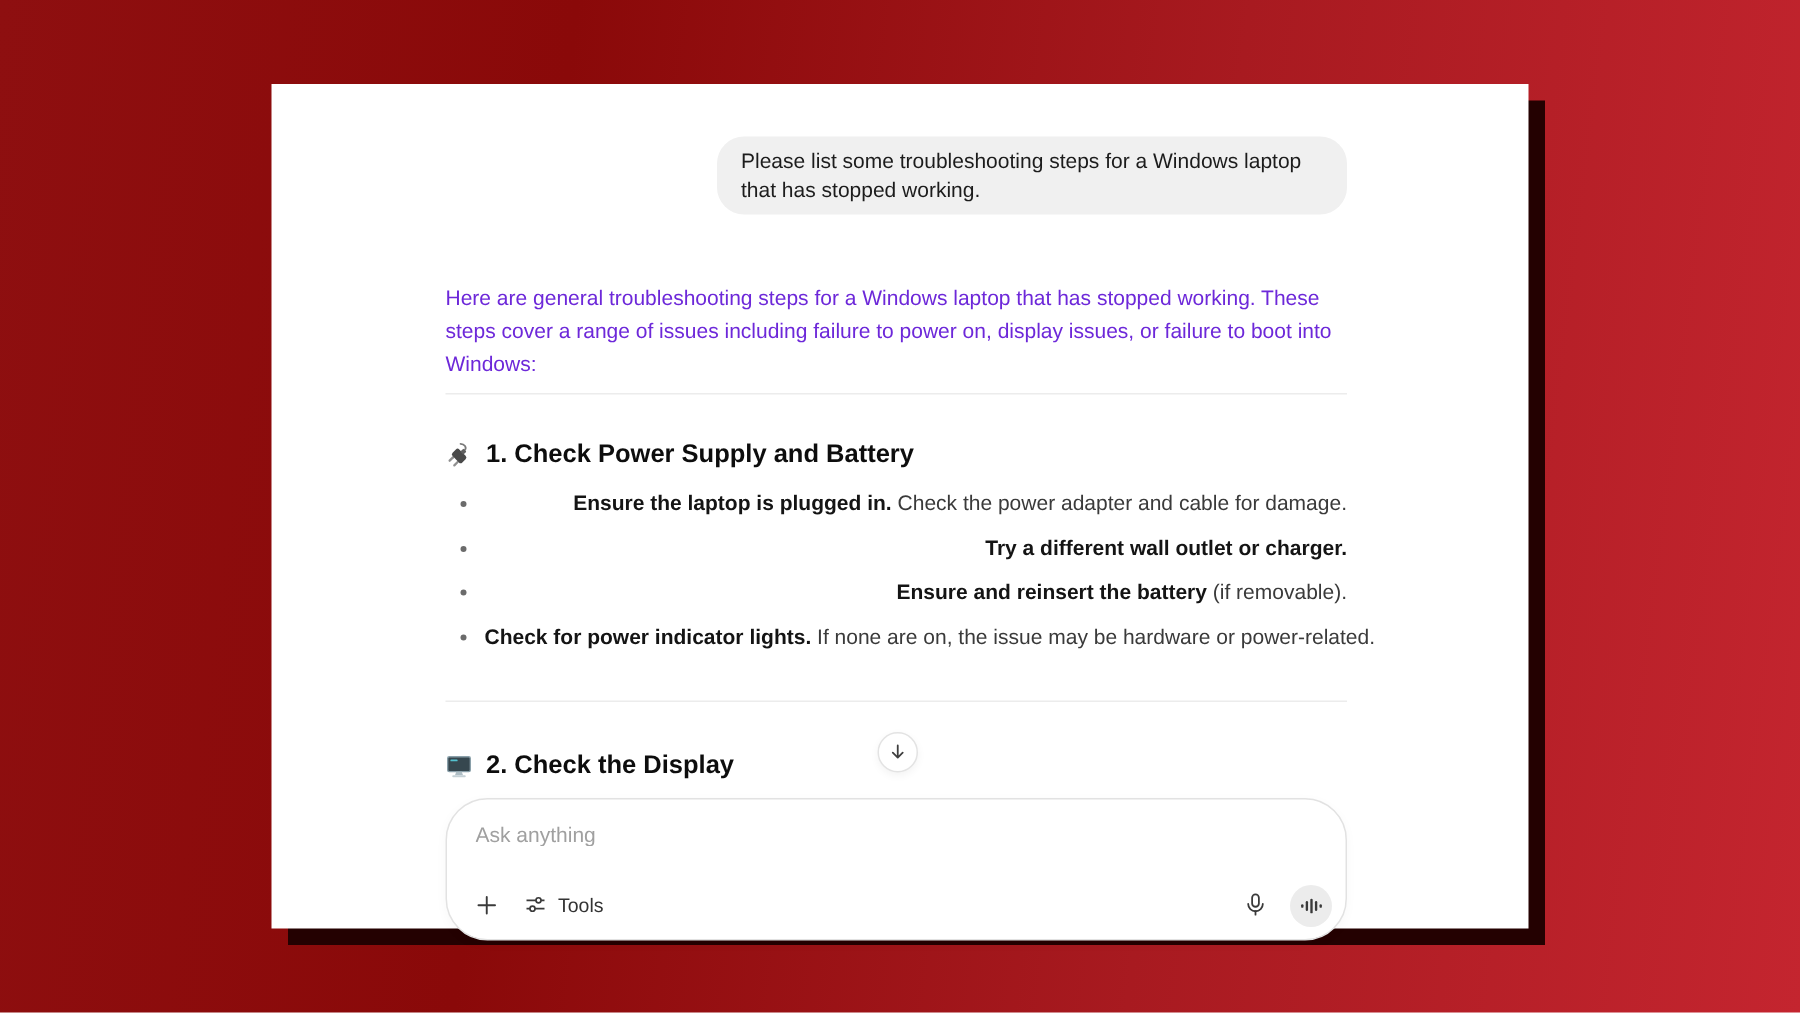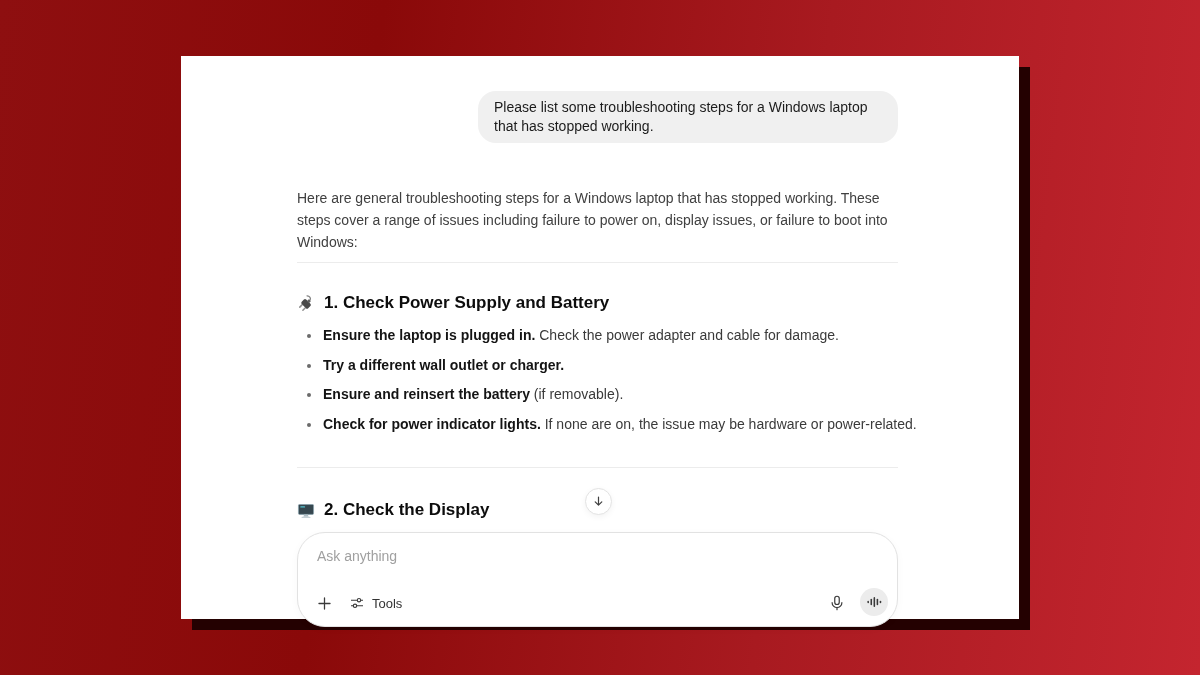--- a/index.html
+++ b/index.html
@@ -15,34 +15,34 @@
   }
   .content {
     position:absolute; left:116px; top:0; width:601px; height:100%;
     font-size:14px; color:#303030;
   }
   .bubble {
     position:absolute; top:12px; right:0; width:420px;
     background:#f0f0f0; border-radius:18px; padding:7px 16px;
     line-height:19px; color:#1c1c1c;margin-top:23px;
   }
-  .intro { position:absolute; top:131px; left:0; width:100%; line-height:22px; color:#404040; }
+  .intro { position:absolute; top:131px; left:0; width:100%; line-height:22px; color:#6d28d9; }
   .divider { position:absolute; left:0; width:100%; height:1px; background:#ececec; }
   .divider-1 { top:206px; }
   .divider-2 { top:411px; }
   .section-heading {
     position:absolute; left:0; display:flex; align-items:flex-end; gap:9px;
     font-size:17px; font-weight:bold; color:#0d0d0d; white-space:nowrap;
   }
   .heading-1 { top:237px; }
   .heading-2 { top:444px; }
   .bullets { position:absolute; top:265px; left:0; width:100%; list-style:none; }
   .bullets li {
     position:relative; padding-left:26px; height:29.5px; line-height:29.5px;
-    white-space:nowrap; color:#3a3a3a;
+    white-space:nowrap; color:#3a3a3a;text-align:right;
   }
   .bullets li::before {
     content:""; position:absolute; left:10px; top:13px; width:4px; height:4px;
     border-radius:50%; background:#6b6b6b;
   }
   .b { font-weight:bold; color:#141414; }
   .scroll-btn {
     position:absolute; left:404px; top:432px; width:27px; height:27px;
     border-radius:50%; background:#fff; border:1px solid #e3e3e3;
     display:flex; align-items:center; justify-content:center; cursor:pointer;
@@ -54,21 +54,21 @@
     box-shadow:0 2px 8px rgba(0,0,0,0.03);
   }
   .ask-input {
     position:absolute; left:19px; top:12px; width:400px; height:22px;
     border:none; outline:none; font-family:"Liberation Sans", sans-serif;
     font-size:14px; color:#111;
   }
   .ask-input::placeholder { color:#a0a0a0; }
   .composer-row {
     position:absolute; left:11px; right:9px; bottom:8px; height:30px;
-    display:flex; align-items:flex-start;margin-top:24px;
+    display:flex; align-items:flex-end;margin-top:24px;
   }
   .icon-btn {
     width:30px; height:30px; border-radius:50%; display:flex;
     align-items:center; justify-content:center; cursor:pointer; background:transparent;
     border:none;
   }
   .tools-btn {
     display:flex; align-items:center; gap:7px; margin-left:4px; padding:0 6px;
     height:30px; border:none; background:transparent; cursor:pointer;
     font-family:"Liberation Sans", sans-serif; font-size:13px; color:#333;

